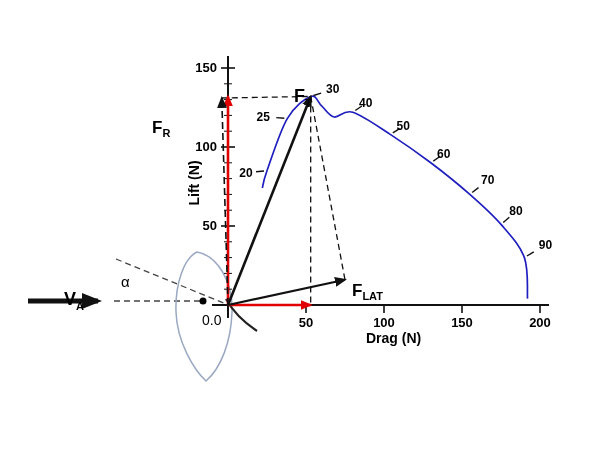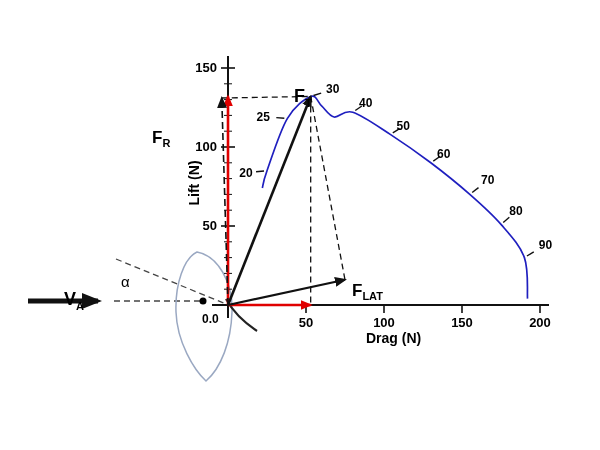--- a/index.html
+++ b/index.html
@@ -5,21 +5,21 @@
   html,body{margin:0;padding:0;background:#fff;}
   body{font-family:"Liberation Sans",sans-serif;}
   .fig{position:relative;width:600px;height:450px;background:#fff;overflow:hidden;}
   .vlabel{position:absolute;font-weight:700;font-size:17px;color:#000;line-height:1;margin-top:32px;}
   .vlabel sub{font-size:11px;font-weight:700;}
   .vlabel.big{font-size:18px;}
   .alpha{position:absolute;font-size:15px;color:#000;}
   .axis-title{position:absolute;font-weight:700;font-size:14px;color:#000;}
   .axis-title.ylab{left:186px;top:250px;width:134px;text-align:center;transform:rotate(-90deg);transform-origin:0 0;}
   .axis-title.xlab{left:366px;top:330px;}
-  .origin-label{position:absolute;left:202px;top:312px;font-size:12px;font-weight:700;color:#000;}
+  .origin-label{position:absolute;left:202px;top:312px;font-size:14px;font-weight:400;color:#000;}
   #figsvg text{font-family:"Liberation Sans",sans-serif;}
   text.tick{font-size:13px;font-weight:700;fill:#000;}
   text.curvelab{font-size:12px;font-weight:700;fill:#000;}
 </style>
 </head>
 <body>
 
 <div class="fig">
 
   <svg id="figsvg" width="600" height="450" viewBox="0 0 600 450">
@@ -96,21 +96,21 @@
         <line x1="228" y1="305" x2="228" y2="96.44" stroke="#e00000" stroke-width="2.6" marker-end="url(#ah-r)"></line>
         <line x1="228" y1="305" x2="310.68" y2="305" stroke="#e00000" stroke-width="2.6" marker-end="url(#ah-r)"></line>
         <line x1="228" y1="305" x2="345" y2="279.72" stroke="#111111" stroke-width="2.2" marker-end="url(#ah-k)"></line>
         <line x1="228" y1="305" x2="310.68" y2="96.44" stroke="#111111" stroke-width="2.6" marker-end="url(#ah-k)"></line>
         <line x1="228" y1="305" x2="221.76" y2="98.01999999999998" stroke="#111111" stroke-width="1.6" stroke-dasharray="7 4" marker-end="url(#ah-k)"></line>
       </g>
   </svg>
 
   
   <div class="vlabel big" style="left:294px;top:55px;"><span>F</span><sub>T</sub></div>
-  <div class="vlabel" style="left:152px;top:97px;"><span>F</span><sub>R</sub></div>
+  <div class="vlabel" style="left:152px;top:87px;"><span>F</span><sub>R</sub></div>
   <div class="vlabel" style="left:352px;top:250px;text-align:right;"><span>F</span><sub>LAT</sub></div>
   <div class="vlabel big" style="left:64px;top:258px;"><span>V</span><sub>A</sub></div>
   <div class="alpha" style="left:121px;top:273px;">α</div>
 
   <div class="axis-title ylab">Lift (N)</div>
   <div class="axis-title xlab">Drag (N)</div>
   <div class="origin-label">0.0</div>
 </div>
 
 </body></html>

